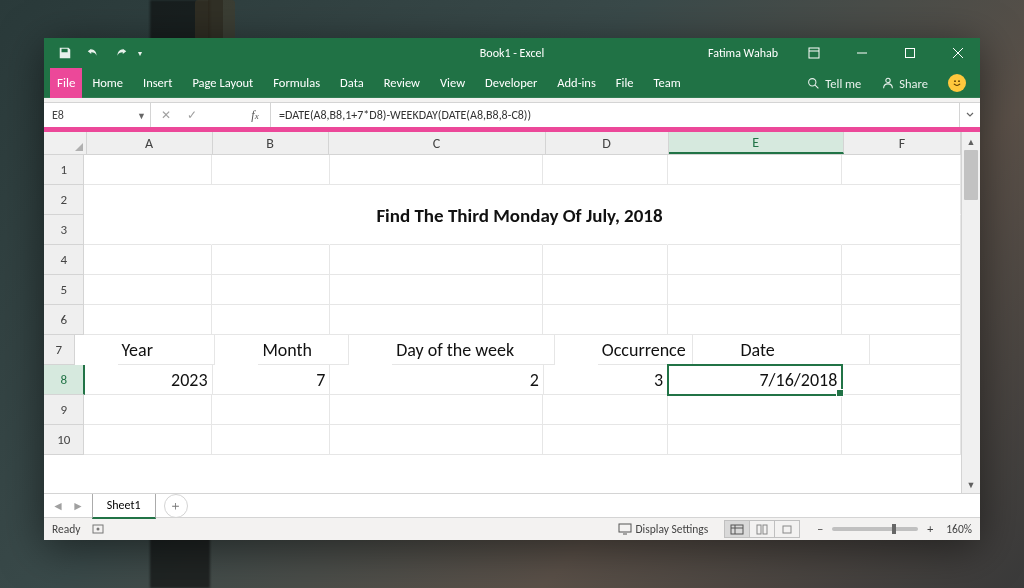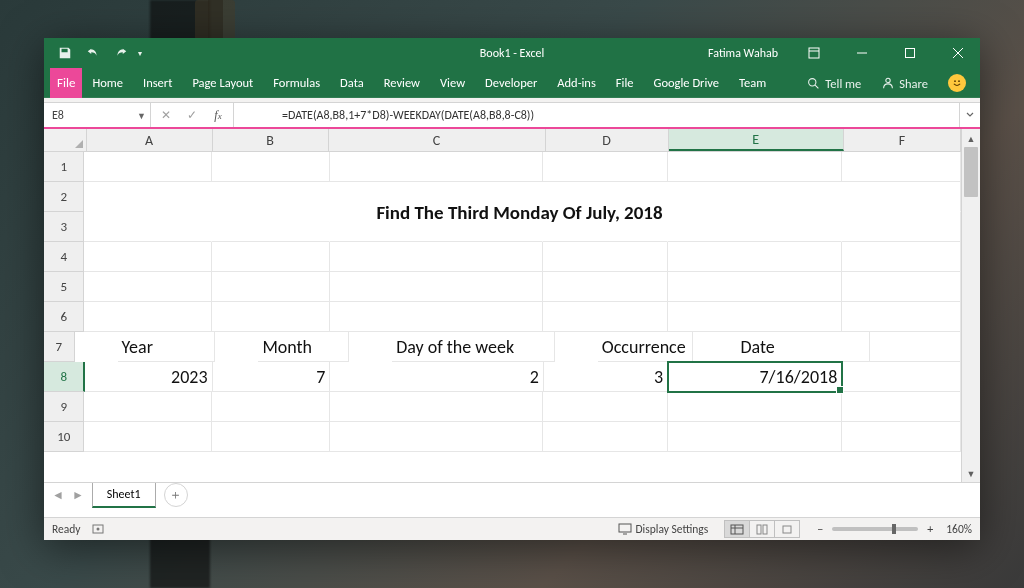--- a/index.html
+++ b/index.html
@@ -51,35 +51,35 @@
   .ribbon-right { margin-left:auto; display:flex; align-items:center; gap:20px; padding-right:8px; }
   .tellme { display:flex; align-items:center; gap:5px; opacity:0.9; }
   .share { display:flex; align-items:center; gap:4px; opacity:0.9;text-align:center; }
   .smiley { width:18px; height:18px; border-radius:50%; background:#ffc83d; display:flex; align-items:center; justify-content:center; font-size:11px; color:#5a3b00; }
 
   
   .ribbon-collapse-gap { height:4px; background:#f3f2f1; border-bottom:1px solid #d4d4d4; }
 
   
   .fbar {
-    height:24px; background:#fff; border-bottom:2px solid #ec4899;
+    height:24px; background:#fff; border-bottom:5px solid #ec4899;
     display:flex; align-items:stretch; font-size:12px;
   }
   .namebox {
     width:94px; border-right:1px solid #d4d4d4; display:flex; align-items:center;
     padding:0 4px 0 8px; color:#444; position:relative; background:#fff;
   }
   .namebox-dd { margin-left:auto; color:#666; font-size:9px; }
   .fbar-mid {
     display:flex; align-items:center; border-right:1px solid #d4d4d4; padding:0 6px;
     gap:8px; color:#888;
   }
   .fbar-btn { width:18px; text-align:center; color:#a0a0a0; }
-  .fx { font-style:italic; font-family: "Times New Roman", serif; color:#555; }
-  .formula-input { flex:1; display:flex; align-items:center; padding:0 8px; color:#333; font-size:12px; font-family:"Segoe UI", Calibri, Arial, sans-serif;margin-left:40px;}
+  .fx { font-style:italic; font-family: "Times New Roman", serif; color:#555;margin-left:37px; }
+  .formula-input { flex:1; display:flex; align-items:center; padding:0 8px; color:#333; font-size:12px; font-family:"Segoe UI", Calibri, Arial, sans-serif;}
   .fbar-expand { width:20px; border-left:1px solid #d4d4d4; display:flex; align-items:center; justify-content:center; color:#666; }
 
   
   .gridwrap { flex:1; display:flex; position:relative; background:#fff; }
   .grid-main { flex:1; overflow:hidden; position:relative; }
   .vscroll { width:18px; background:#f0f0f0; border-left:1px solid #d4d4d4; position:relative; }
   .vscroll-thumb { position:absolute; top:18px; height:50px; left:2px; right:2px; background:#c2c2c2; border-radius:1px; }
   .scroll-arrow { position:absolute; left:0; right:0; height:18px; display:flex; align-items:center; justify-content:center; color:#606060; font-size:9px;}
   .scroll-arrow.up { top:0; }
   .scroll-arrow.down { bottom:0; }
@@ -131,21 +131,21 @@
     height:23px; line-height:22px; padding:0 14px; border:1px solid #ababab;
     border-top:none; background:#fff; border-bottom:2px solid #217346;
     font-size:12px; position: relative; top:1px;
   }
   .add-sheet { width:22px; height:22px; border:1px solid #d4d4d4; border-radius:50%; margin-left:8px; display:flex; align-items:center; justify-content:center; color:#777; font-size:13px; }
   .hscroll-spacer { flex:1; }
 
   
   .statusbar {
     height:22px; background:#f3f2f1; border-top:1px solid #d4d4d4;
-    display:flex; align-items:center; font-size:11.5px; color:#444; padding:0 8px;margin-top:11px;
+    display:flex; align-items:center; font-size:11.5px; color:#444; padding:0 8px;
   }
   .statusbar .spacer { flex:1; }
   .sb-views { display:flex; align-items:center; gap:0; border:1px solid #c0c0c0; height:16px; }
   .sb-view { width:24px; height:16px; display:flex; align-items:center; justify-content:center; color:#666; border-right:1px solid #c0c0c0; }
   .sb-view:last-child { border-right:none; }
   .sb-view.active { background:#d9d9d9; }
   .zoom-slider { display:flex; align-items:center; gap:6px; }
   .zoom-track { width:86px; height:4px; background:#c0c0c0; position:relative; border-radius:2px; }
   .zoom-thumb { position:absolute; top:-3px; left:60px; width:4px; height:10px; background:#666; }
   .zoom-btn { width:12px; text-align:center; color:#444; font-size:12px; }
@@ -214,21 +214,20 @@
     <div class="rtab">Home</div>
     <div class="rtab">Insert</div>
     <div class="rtab">Page Layout</div>
     <div class="rtab">Formulas</div>
     <div class="rtab">Data</div>
     <div class="rtab">Review</div>
     <div class="rtab">View</div>
     <div class="rtab">Developer</div>
     <div class="rtab">Add-ins</div>
     <div class="rtab">File</div>
-    <div class="rtab">Google Drive</div>
     <div class="rtab">Team</div>
     <div class="ribbon-right">
       <div class="tellme">
         <svg width="13" height="13" viewBox="0 0 16 16">
             <circle cx="6.5" cy="6.5" r="4.5" fill="none" stroke="#fff" stroke-width="1.3"></circle>
             <line x1="10" y1="10" x2="14" y2="14" stroke="#fff" stroke-width="1.3"></line>
           </svg>
         <span>Tell me</span>
       </div>
       <div class="share">

